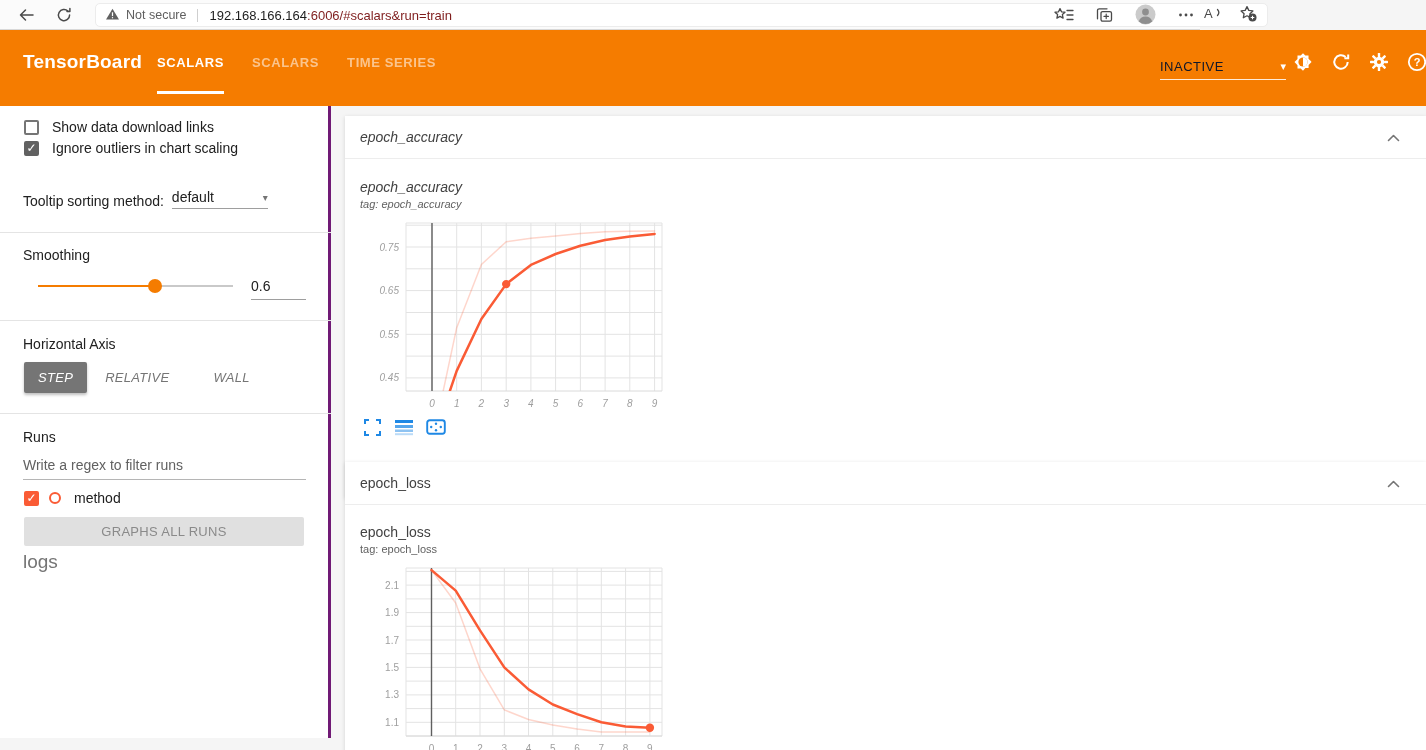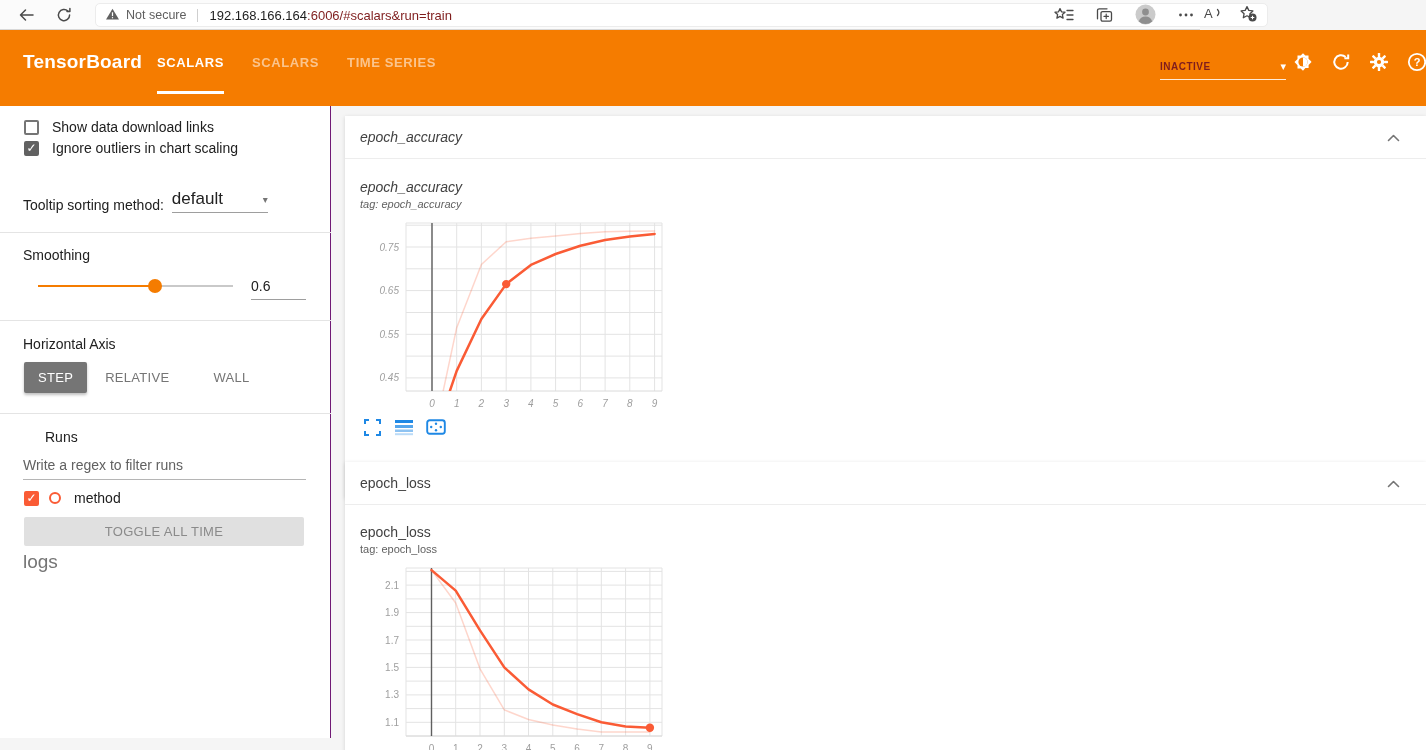--- a/index.html
+++ b/index.html
@@ -27,50 +27,50 @@
   .brand { position:absolute; left:23px; top:0; height:64px; display:flex; align-items:center;
     color:#fff; font-size:19px; font-weight:bold; letter-spacing:.2px; }
   .tabs { position:absolute; left:157px; top:0; height:64px; display:flex; gap:28px;align-items:center; }
   .tab { position:relative; height:64px; display:flex; align-items:center;
     color:rgba(255,255,255,.55); font-size:13px; font-weight:bold; letter-spacing:.6px; cursor:pointer; }
   .tab.active { color:#fff; }
   .tab.active::after { content:''; position:absolute; left:0; right:0; bottom:0; height:3px; background:#fff; }
   .run-status { position:absolute; left:1160px; top:24px; width:126px; height:26px;
     display:flex; justify-content:space-between; align-items:center;
     border-bottom:1.5px solid rgba(255,255,255,.85); cursor:pointer; }
-  .run-status .label { color:#7f1d1d; font-size:10px; font-weight:bold; letter-spacing:.5px; }
+  .run-status .label { color:#0f172a; font-size:13px; font-weight:normal; letter-spacing:.5px; }
   .run-status .caret { color:#fff; font-size:11px; }
   .tb-icons { position:absolute; left:1293px; top:22px; display:flex; gap:18px; }
   .tb-icons .ticon { width:20px; height:20px; cursor:pointer; }
 
   
   .sidebar { position:absolute; top:94px; left:0; width:331px; bottom:12px;
-    background:#fff; border-right:1px solid #701a75; z-index:2; }
+    background:#fff; border-right:3px solid #701a75; z-index:2; }
   .sb-divider { position:absolute; left:0; width:331px; height:1px; background:#e4e4e4; }
   .cb-row { position:absolute; left:24px; display:flex; align-items:center; gap:13px; }
   .cb { width:15px; height:15px; border:2px solid #757575; border-radius:2px; flex:0 0 auto;
     display:flex; align-items:center; justify-content:center; font-size:12px; cursor:pointer; }
   .cb.checked { background:#616161; border-color:#616161; color:#fff; }
   .cb.run { background:#fa5b35; border-color:#fa5b35; color:#fff; }
   .run-swatch { width:12px; height:12px; border:2px solid #fa5b35; border-radius:50%; }
   .cb-label { font-size:14px; color:#212121; }
   .sb-label { font-size:14px; color:#212121;text-align:right; }
   .sb-sub { font-size:19px; color:#757575; }
   .tooltip-row { position:absolute; left:23px; top:95px; display:flex; align-items:flex-end; gap:8px; }
   .select-box { display:flex; align-items:center; justify-content:space-between; width:96px;
     border-bottom:1px solid #9e9e9e; padding-bottom:3px; cursor:pointer; }
-  .select-box .val { font-size:17px; color:#212121; }
+  .select-box .val { font-size:14px; color:#212121; }
   .select-box .caret { font-size:10px; color:#757575; }
   .slider { position:absolute; left:38px; top:191px; width:195px; height:2px; background:#c9c9c9; }
   .slider .fill { position:absolute; left:0; top:0; height:2px; width:60%; background:#f57c00; }
   .slider .thumb { position:absolute; left:calc(60% - 7px); top:-6px; width:14px; height:14px;
     border-radius:50%; background:#f57c00; cursor:pointer; }
   .smooth-val { position:absolute; left:251px; top:184px; width:55px; font-size:14px; color:#212121;
     border-bottom:1px solid #9e9e9e; padding-bottom:5px; }
-  .axis-btns { position:absolute; left:24px; top:268px; display:flex; align-items:center; }
+  .axis-btns { position:absolute; left:24px; top:268px; display:flex; align-items:center;font-style:italic; }
   .axis-btn { font-size:13px; color:#757575; padding:8px 14px; letter-spacing:.3px; cursor:pointer; }
   .axis-btn.active { background:#757575; color:#fff; border-radius:2px;
     box-shadow:0 2px 3px rgba(0,0,0,.25); }
   .regex-input { position:absolute; left:23px; top:363px; width:283px; border:none; outline:none;
     background:transparent; font-size:14px; color:#a16207; border-bottom:1px solid #b5b5b5;
     padding-bottom:6px; font-family:"Liberation Sans", sans-serif; }
   .regex-input::placeholder { color:#616161; opacity:1; }
   .toggle-btn { position:absolute; left:24px; top:423px; width:280px; height:29px; background:#e0e0e0;
     border-radius:2px; display:flex; align-items:center; justify-content:center;
     font-size:13px; color:#8a8a8a; letter-spacing:.3px; cursor:pointer; }
@@ -249,28 +249,28 @@
 
   <div class="sb-label" style="position:absolute;left:23px;top:242px;">Horizontal Axis</div>
   <div class="axis-btns">
     <span class="axis-btn active">STEP</span>
     <span class="axis-btn" style="margin-left:4px;">RELATIVE</span>
     <span class="axis-btn" style="margin-left:16px;">WALL</span>
   </div>
 
   <div class="sb-divider" style="top:319px;"></div>
 
-  <div class="sb-label" style="position:absolute;left:23px;top:335px;margin-left:22px;">Runs</div>
+  <div class="sb-label" style="position:absolute;left:23px;top:335px;">Runs</div>
   <input class="regex-input" placeholder="Write a regex to filter runs" style="">
   <div class="cb-row" style="top:396px;gap:10px;">
     <span class="cb run">✓</span>
     <span class="run-swatch"></span>
     <span class="cb-label" style="margin-left:3px;">method</span>
   </div>
-  <div class="toggle-btn">TOGGLE ALL TIME</div>
+  <div class="toggle-btn">GRAPHS ALL RUNS</div>
   <div class="sb-sub" style="position:absolute;left:23px;top:457px;">logs</div>
 </div>
 
 <div class="main-bg"></div>
 <div class="filter-clip">
   <span>Filter tags (regular expressions supported)</span>
 </div>
 <div class="filter-underline"></div>
 
 <div class="card" style="top:116px;height:382px;font-style:italic;">

